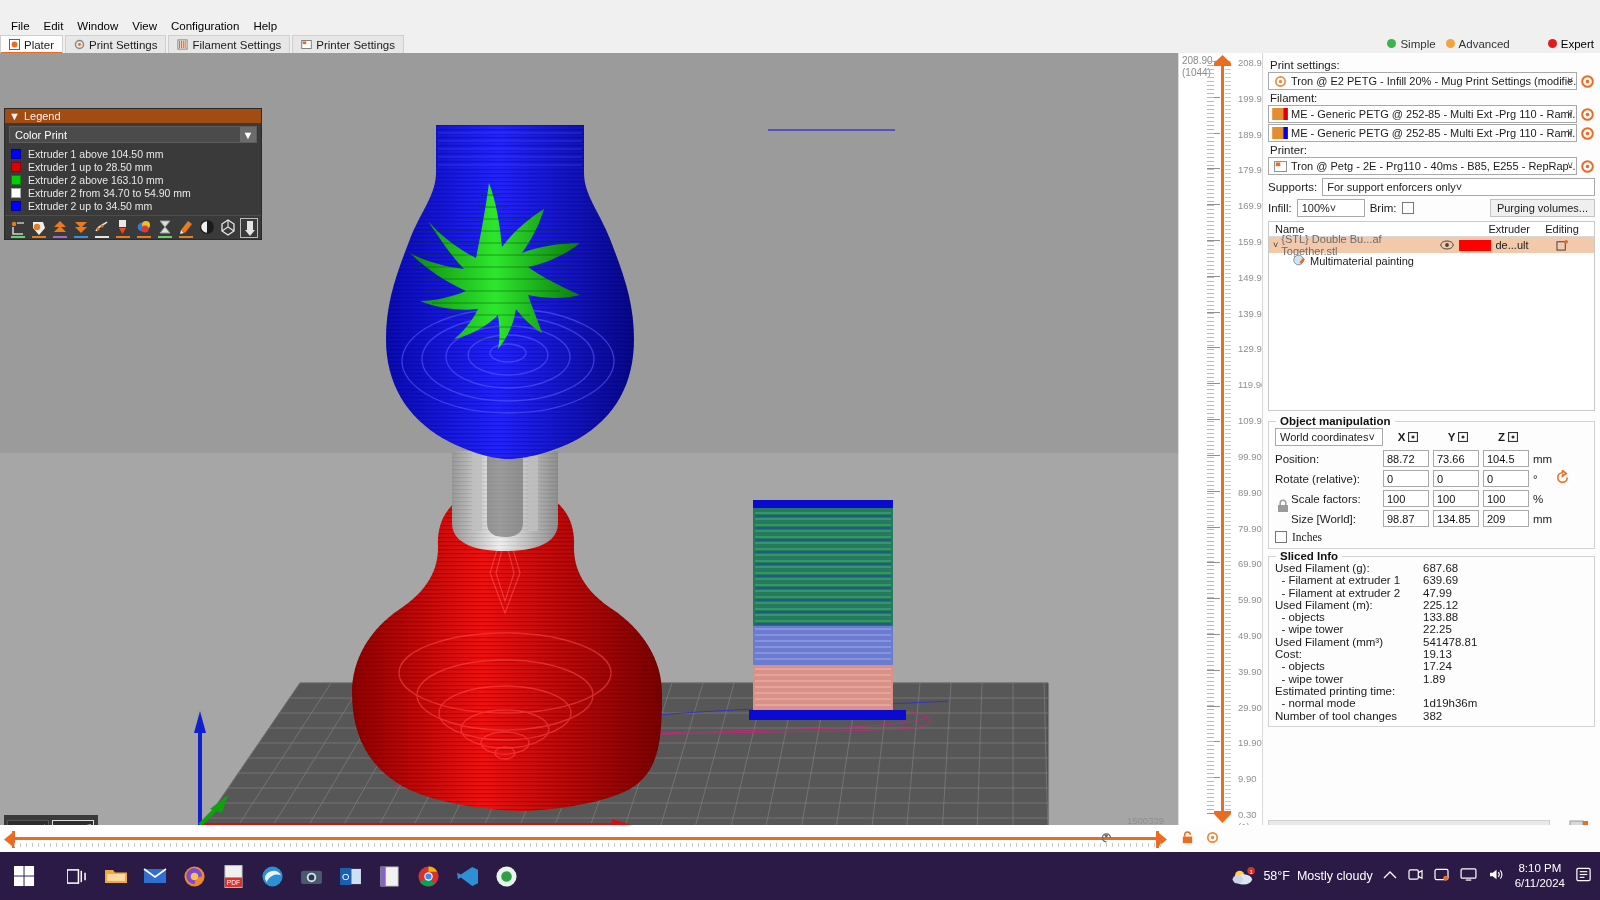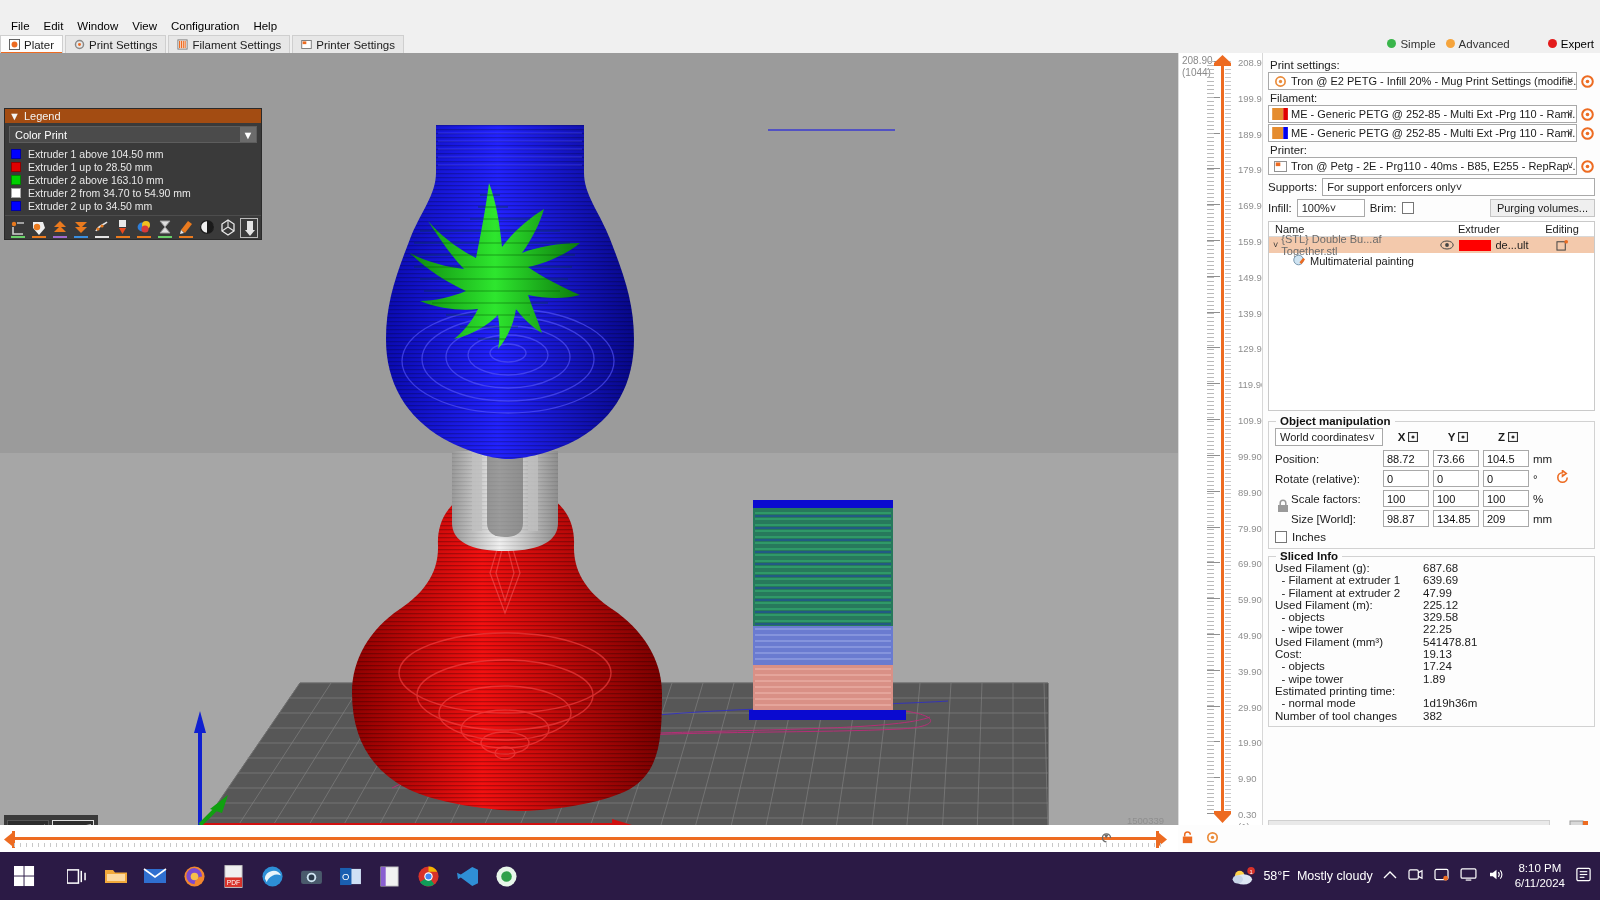--- a/index.html
+++ b/index.html
@@ -162,21 +162,21 @@
   }
 
   
   .objlist { margin-top:4px; border:1px solid #c9c9c9; background:#fff; height:190px; position:relative; }
   .objlist-head {
     display:flex; height:15px; align-items:center; font-size:11px;
     border-bottom:1px solid #d8d8d8;
   }
   .objlist-head .c-name { flex:1; padding-left:6px; }
   .objlist-head .c-eye { width:22px; }
-  .objlist-head .c-ext { width:72px; text-align:left; }
+  .objlist-head .c-ext { width:72px; text-align:right; }
   .objlist-head .c-edit { width:64px; text-align:center; }
   .objrow {
     display:flex; height:16px; align-items:center; font-size:11px;
     background:#f3c9ac;
   }
   .objrow .c-name { flex:1; padding-left:4px; display:flex; align-items:center; gap:3px; color:#6b6b6b;}
   .objrow .c-eye { width:22px; display:flex; align-items:center; justify-content:center;}
   .objrow .c-ext { width:72px; display:flex; align-items:center; justify-content:center; gap:4px;}
   .objrow .c-ext .sw { width:32px; height:11px; background:#f00; }
   .objrow .c-edit { width:64px; display:flex; align-items:center; justify-content:center;}
@@ -197,21 +197,21 @@
   .axis-hdrs .ah { width:50px; text-align:center; font-weight:bold; font-size:11.5px; display:flex; align-items:center; justify-content:center; gap:3px;}
   .om-row { display:flex; align-items:center; height:19px; margin-bottom:1px; }
   .om-row .rl { width:108px; font-size:11.5px; }
   .om-row .rl.ind { padding-left:16px; }
   .om-row input.f {
     width:46px; height:17px; margin-right:4px; border:1px solid #a9a9a9;
     font-size:11px; font-family:"Liberation Sans", sans-serif; padding-left:3px; background:#fff; color:#111;
   }
   .om-row .unit { font-size:11.5px; width:22px; }
   .lockcol { position:absolute; left:6px; top:72px; width:14px; }
-  .inches-row { display:flex; align-items:center; gap:5px; font-size:11.5px; margin-top:3px; }
+  .inches-row { display:flex; align-items:center; gap:5px; font-size:11.5px; margin-top:3px;font-family:Liberation Serif, serif; }
 
   .info-line { display:flex; font-size:11.5px; line-height:16px; }
   .sliced-line { display:flex; font-size:11.5px; line-height:12.3px; }
   .sliced-line .k { width:148px; }
   .sliced-line .v { }
 
   .export-btn {
     position:absolute; left:5px; bottom:10px; width:282px; height:22px;
     background:#e9e9e9; border:1px solid #d0d0d0; display:flex;
     align-items:center; justify-content:center; font-weight:bold; font-size:12px;
@@ -1435,21 +1435,21 @@
           <div class="sliced-line">
             <span class="k" style="white-space: pre;">  - Filament at extruder 2</span>
             <span class="v">47.99</span>
           </div>
           <div class="sliced-line">
             <span class="k" style="white-space: pre;">Used Filament (m):</span>
             <span class="v">225.12</span>
           </div>
           <div class="sliced-line">
             <span class="k" style="white-space: pre;">  - objects</span>
-            <span class="v">329.58</span>
+            <span class="v">133.88</span>
           </div>
           <div class="sliced-line">
             <span class="k" style="white-space: pre;">  - wipe tower</span>
             <span class="v">22.25</span>
           </div>
           <div class="sliced-line">
             <span class="k" style="white-space: pre;">Used Filament (mm³)</span>
             <span class="v">541478.81</span>
           </div>
           <div class="sliced-line">

